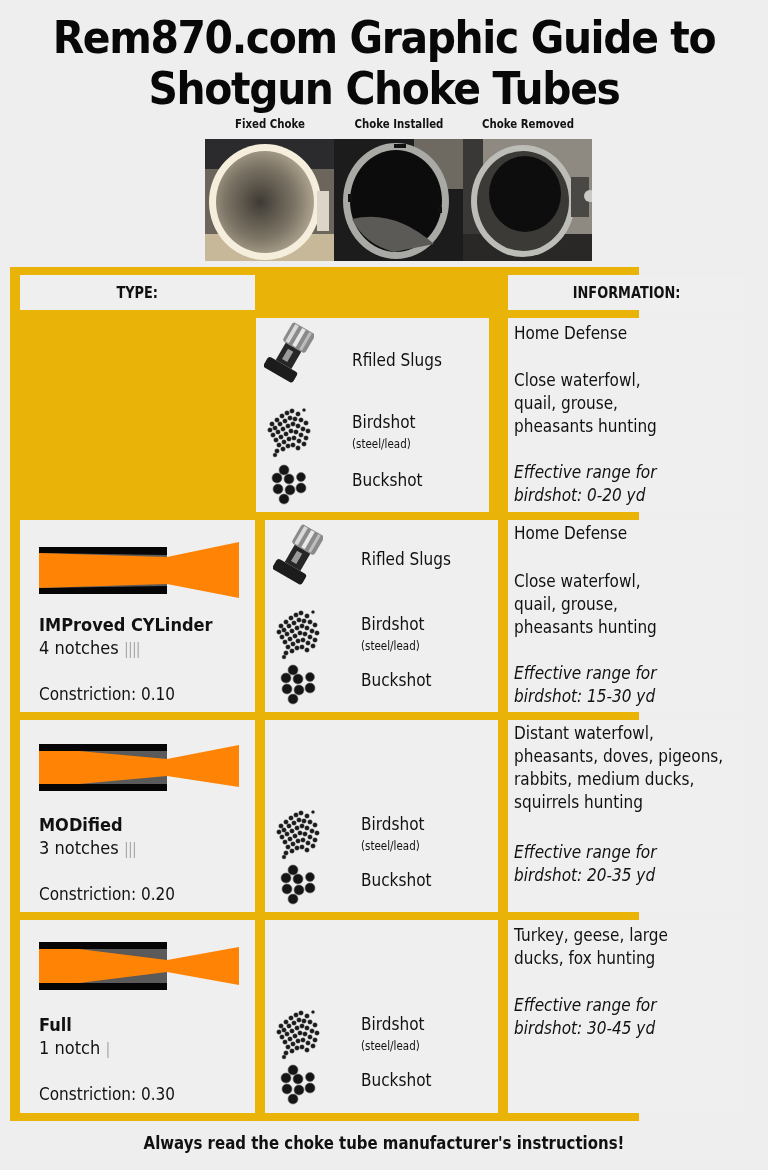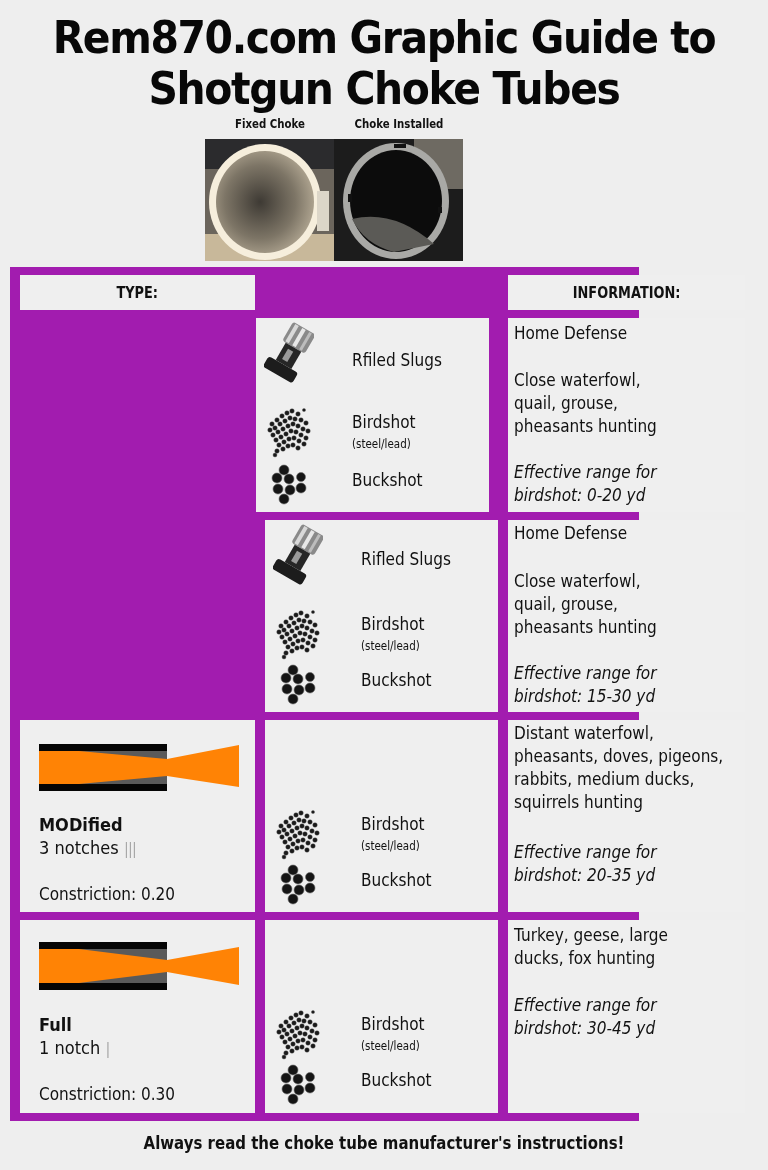--- a/index.html
+++ b/index.html
@@ -18,21 +18,21 @@
   .photos { position: absolute; left: 205px; top: 117px; width: 390px; height: 145px; }
   .photo-col { position: absolute; top: 0; width: 130px; height: 145px; }
   .photo-label {
     position: absolute; top: 0; width: 130px; text-align: center;
     font-size: 12px; font-weight: bold; transform: scaleX(0.85); white-space: nowrap;
   }
   .photo {
     position: absolute; top: 22px; left: 0; width: 129px; height: 122px; overflow: hidden;
   }
   .frame {
-    position: absolute; left: 10px; top: 267px; width: 629px; height: 854px; background: #a21caf;
+    position: absolute; left: 10px; top: 267px; width: 629px; height: 854px; background: #eab308;
   }
   .cell { position: absolute; background: #efefef; }
   .hdr {
     display: flex; align-items: center; justify-content: center;
     font-weight: bold; font-size: 15px; transform-origin: center;
   }
   .hdr span { display: inline-block; transform: scaleX(0.86); white-space: nowrap; }
   .diagram { position: absolute; left: 19px; top: 19px; }
   .type-name {
     position: absolute; left: 19px; font-size: 18px; font-weight: bold;
@@ -99,20 +99,35 @@
     <div class="photo">
       <svg width="129" height="122" viewBox="0 0 129 122">
         <rect width="129" height="122" fill="#1c1c1c"></rect>
         <rect x="80" y="0" width="49" height="50" fill="#6e6a62"></rect>
         <ellipse cx="62" cy="62" rx="53" ry="58" fill="#a9a9a6"></ellipse>
         <ellipse cx="62" cy="62" rx="46" ry="51" fill="#0c0c0c"></ellipse>
         <path d="M18 80 Q60 70 100 105 L60 113 Q30 105 18 80 Z" fill="#5b5a56"></path>
         <rect x="60" y="5" width="12" height="4" fill="#111"></rect>
         <rect x="14" y="55" width="4" height="8" fill="#111"></rect>
         <rect x="104" y="68" width="4" height="6" fill="#111"></rect>
+      </svg>
+    </div>
+  </div>
+  <div class="photo-col" style="left:258px">
+    <div class="photo-label">Choke Removed</div>
+    <div class="photo">
+      <svg width="134" height="122" viewBox="0 0 134 122">
+        <rect width="134" height="122" fill="#8e8a82"></rect>
+        <rect x="0" y="0" width="20" height="122" fill="#3a3836"></rect>
+        <rect x="0" y="95" width="134" height="27" fill="#2a2826"></rect>
+        <ellipse cx="60" cy="62" rx="52" ry="56" fill="#bdbdb8"></ellipse>
+        <ellipse cx="60" cy="62" rx="46" ry="50" fill="#3c3a36"></ellipse>
+        <ellipse cx="62" cy="55" rx="36" ry="38" fill="#0d0d0d"></ellipse>
+        <rect x="108" y="38" width="18" height="40" fill="#4a4844"></rect>
+        <circle cx="127" cy="57" r="6" fill="#c9c9c6"></circle>
       </svg>
     </div>
   </div>
 </div>
 
 <div class="frame">
 
   <div class="cell hdr" style="left:10px;top:8px;width:235px;height:35px">
     <span>TYPE:</span>
   </div>
@@ -201,20 +216,30 @@
       <div class="ammo-label" style="top:6px">Buckshot</div>
     </div>
   </div>
   <div class="cell" style="left:498px;top:51px;width:237px;height:194px">
     <div class="info-block" style="top:4px">Home Defense</div>
     <div class="info-block" style="top:51px;width:180px">Close waterfowl, quail, grouse, pheasants hunting</div>
     <div class="info-block info-range" style="top:143px">Effective range for</div>
     <div class="info-block info-range" style="top:166px">birdshot: 0-20 yd</div>
   </div>
 
+  <div class="cell" style="left:10px;top:253px;width:235px;height:192px">
+    <svg class="diagram" style="top:22px" width="200" height="56">
+      <rect x="0" y="5" width="128" height="47" fill="#050505"></rect>
+      <polygon points="0,11 128,13 128,44 0,46" fill="#5a5a5a"></polygon>
+      <polygon points="0,11 128,15 200,0 200,56 128,42 0,46" fill="#ff8305"></polygon>
+    </svg>
+    <div class="type-name" style="top:94px">IMProved CYLinder</div>
+    <div class="notches" style="top:117px"><span>4 notches</span><span class="notch-bars">||||</span></div>
+    <div class="constr" style="top:164px">Constriction: 0.10</div>
+  </div>
   <div class="cell" style="left:255px;top:253px;width:233px;height:192px">
     <div class="ammo-item" style="top:4px">
       <svg class="ammo-icon" width="50" height="66" viewBox="0 0 50 66">
         <g transform="rotate(30 25 33)">
           <rect x="12" y="2" width="26" height="22" rx="3" fill="#8a8a8a"></rect>
           <rect x="15" y="3" width="4" height="20" fill="#d9d9d9"></rect>
           <rect x="23" y="3" width="4" height="20" fill="#e8e8e8"></rect>
           <rect x="31" y="3" width="3" height="20" fill="#bdbdbd"></rect>
           <rect x="16" y="24" width="18" height="20" fill="#262626"></rect>
           <rect x="21" y="28" width="6" height="12" fill="#9a9a9a"></rect>

